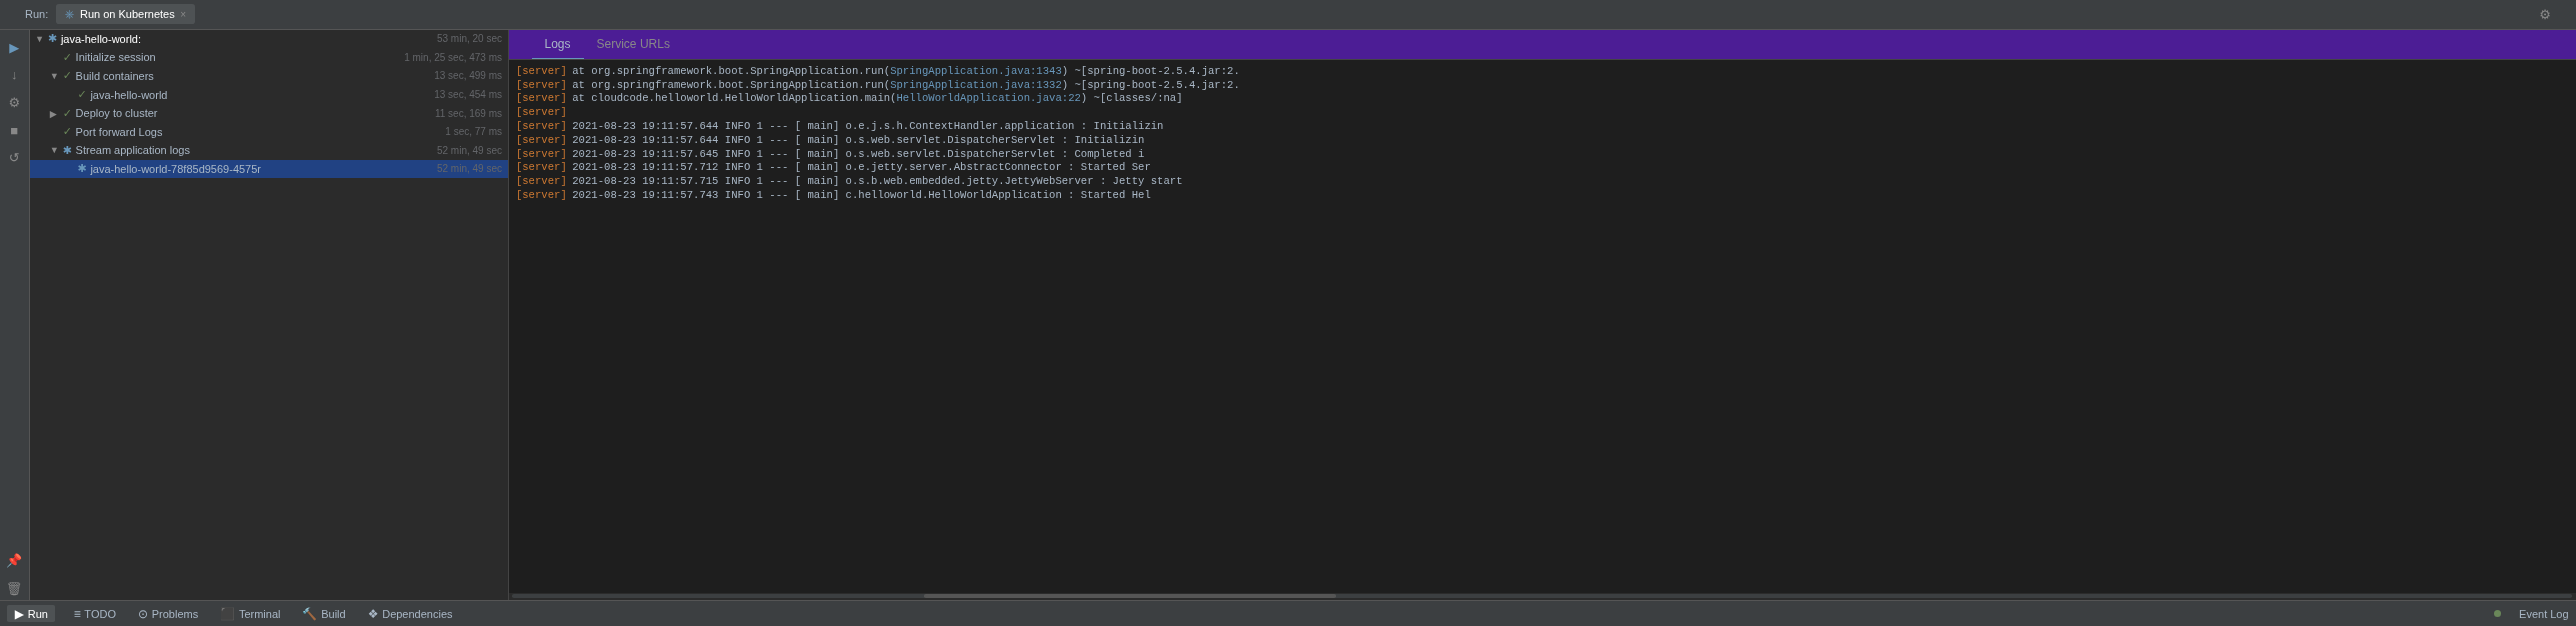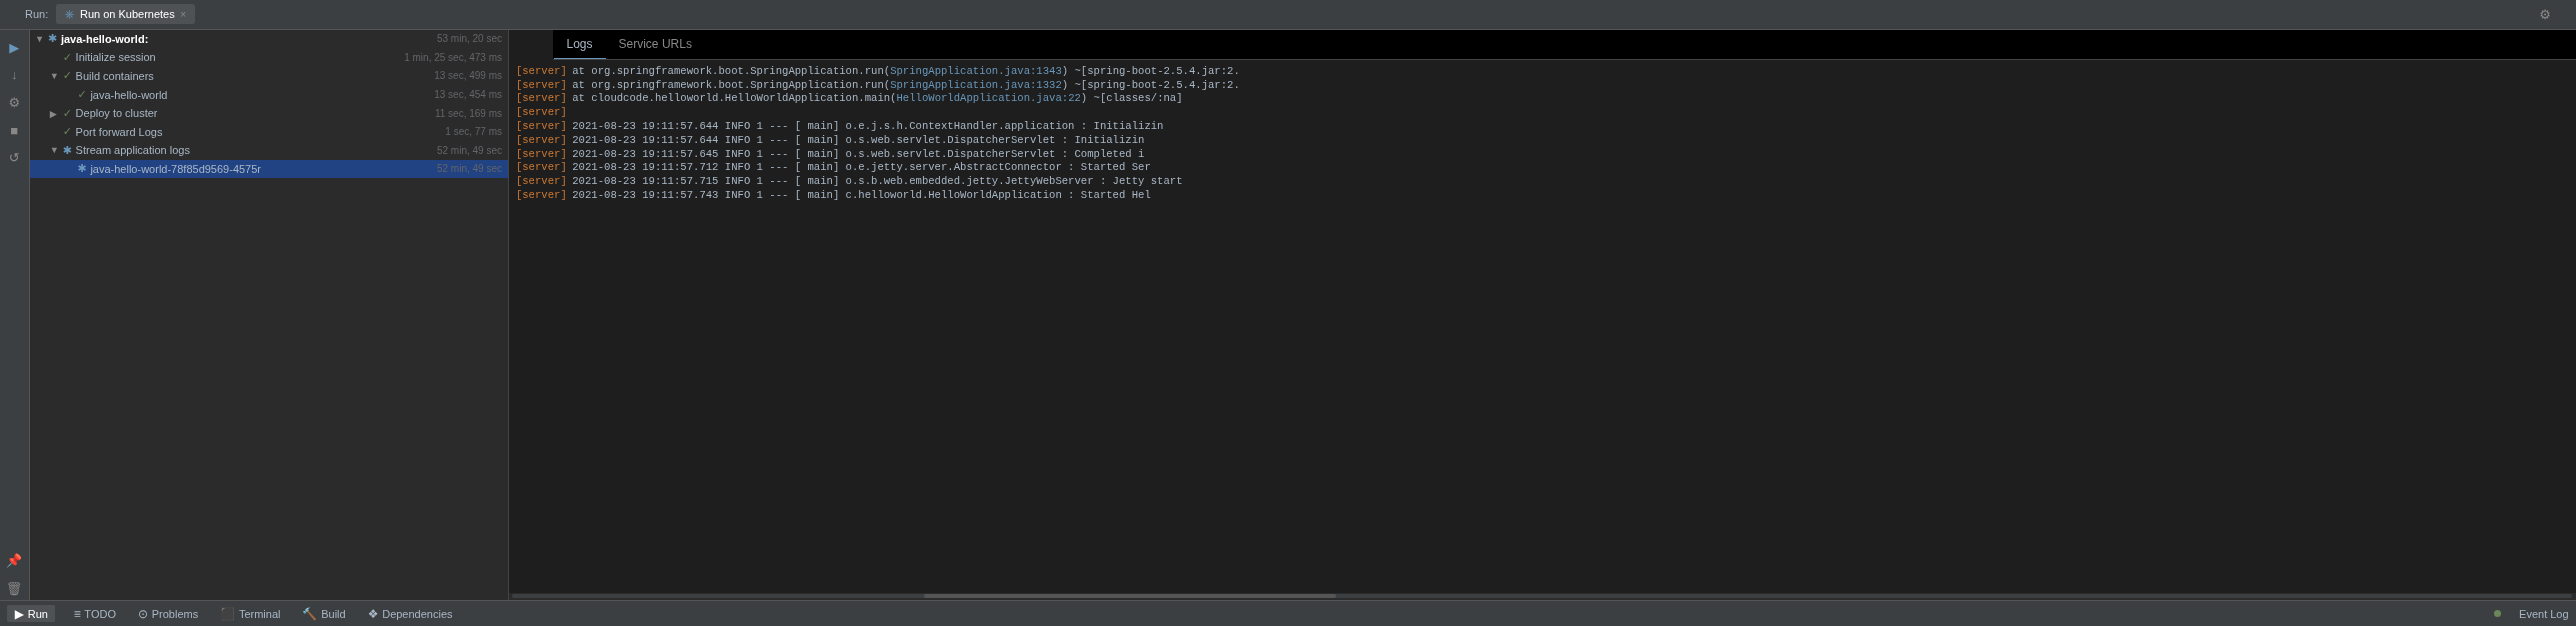--- a/index.html
+++ b/index.html
@@ -102,40 +102,39 @@
       align-items: center;
       padding: 2.8px 5.5px;
       cursor: pointer;
       white-space: nowrap;
     }
     .tree-item.selected { background: #214283; }
     .tree-item .indent { display: inline-block; }
     .tree-item .expand-icon { width: 13px; display: inline-block; color: #888; font-size: 9.2px; }
     .tree-item .status-icon { margin-right: 3.7px; }
     .tree-item .item-name { flex: 1; color: #a9b7c6; font-size: 11px; }
-    .tree-item .item-name.bold { font-weight: bold; color: #ffffff; }
+    .tree-item .item-name.bold { font-weight: normal; color: #ffffff; }
     .tree-item .item-time { color: #636569; font-size: 10px; margin-left: auto; padding-left: 9.2px; }
 
     
     .right-panel {
       flex: 1;
       display: flex;
       flex-direction: column;
       overflow: hidden;
       background: #1e1e1e;
     }
 
     
     .tabs-bar {
       display: flex;
-      background: #000000;
+      background: #4c1d95;
       border-bottom: 0.9px solid #444;
       flex-shrink: 0;
-      padding: 0 1px;
-      margin-left: 44px;
+      padding: 0 23px;
     }
     .tab {
       padding: 7.4px 13px;
       cursor: pointer;
       font-size: 12px;
       color: #888;
       border-bottom: 1.8px solid transparent;
     }
     .tab.active {
       color: #a9b7c6;

